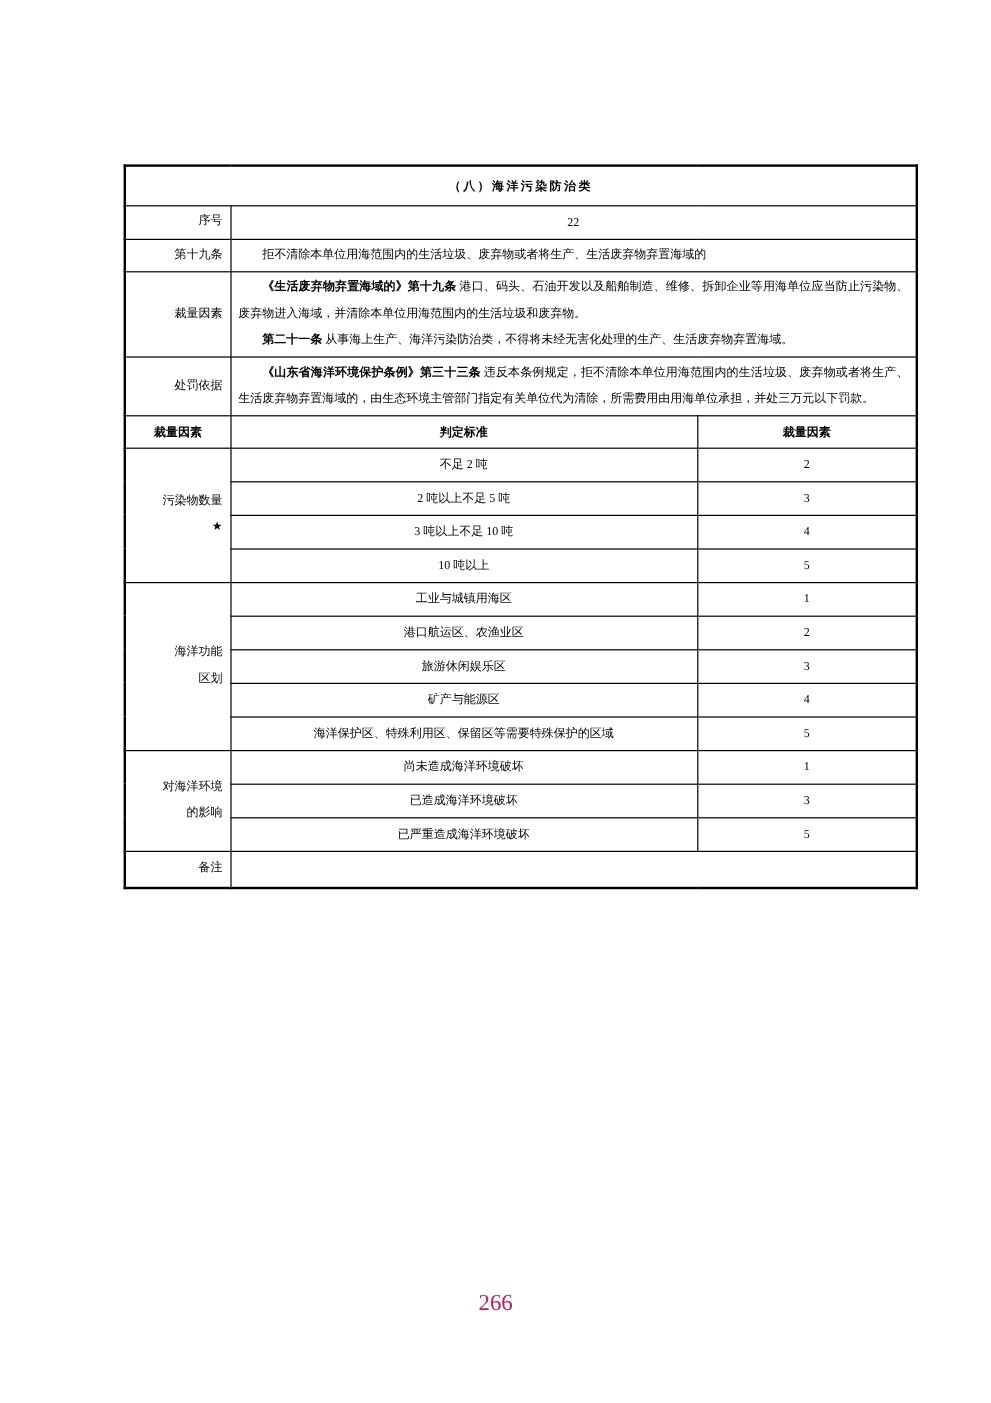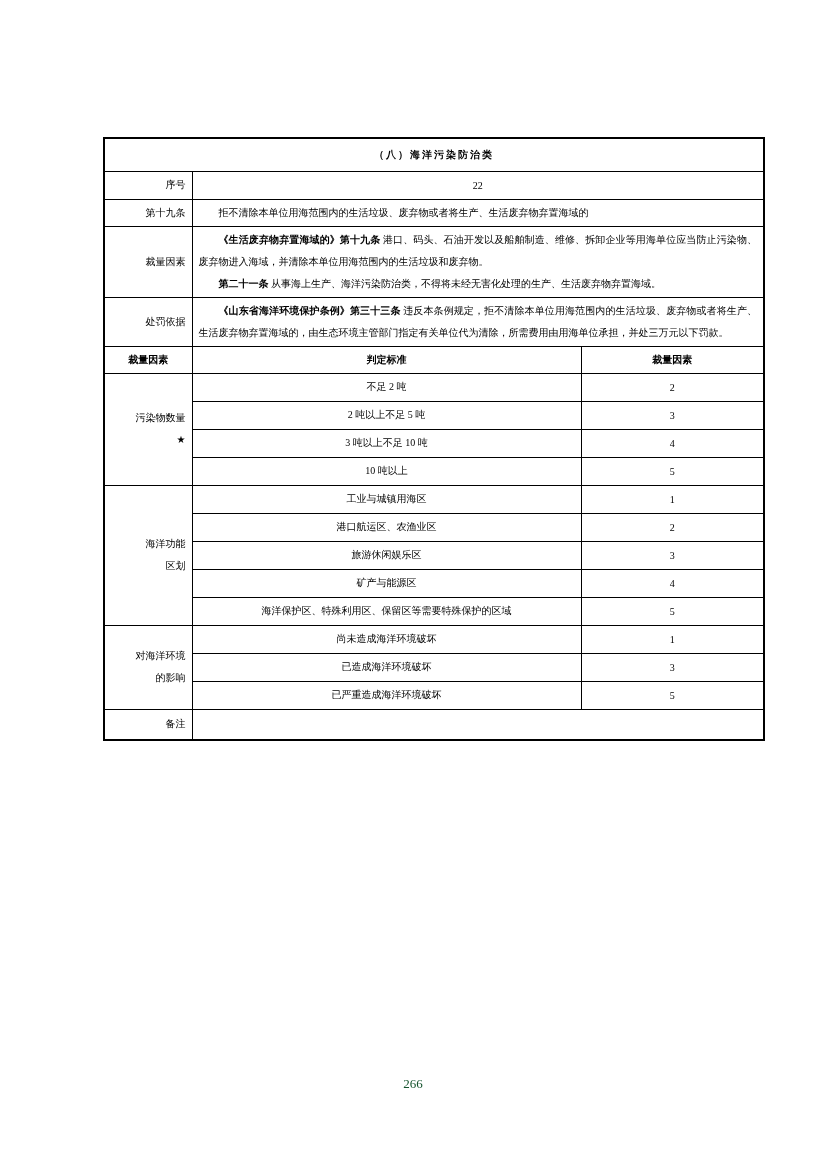--- a/index.html
+++ b/index.html
@@ -76,22 +76,22 @@
   }
   td.remark-val {
     height: 31px;
   }
   .page-number {
     position: absolute;
     left: 0;
     right: 0;
     top: 1076px;
     text-align: center;
-    font-size: 13px;
-    color: #14532d;
+    font-size: 19px;
+    color: #be185d;
   }
 </style>
 </head>
 <body>
 
 <div class="page">
 
   <table class="doc-table">
     <colgroup>
       <col style="width:88px">

